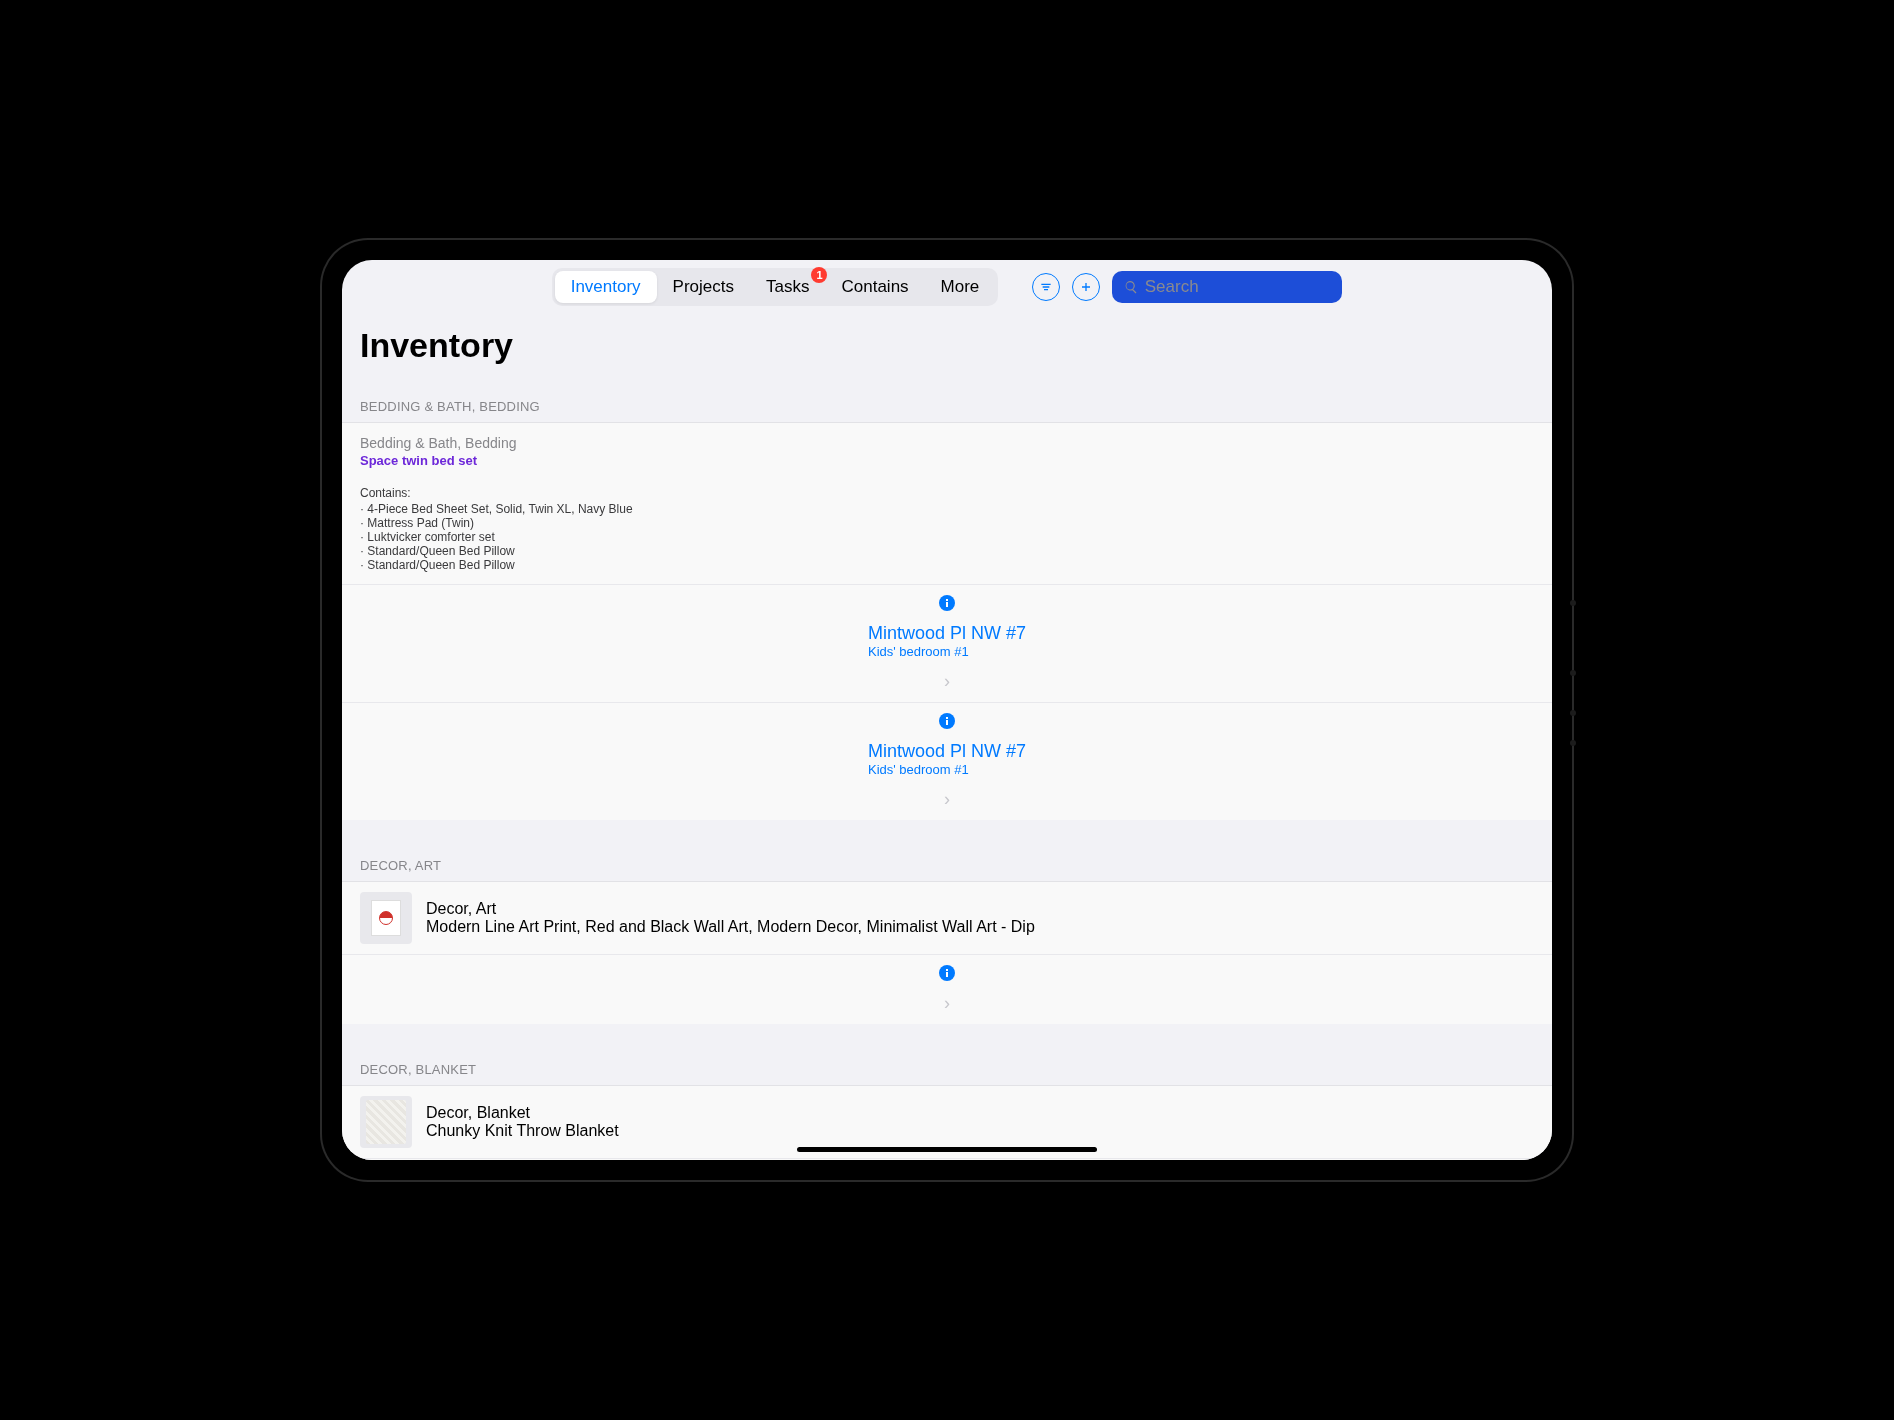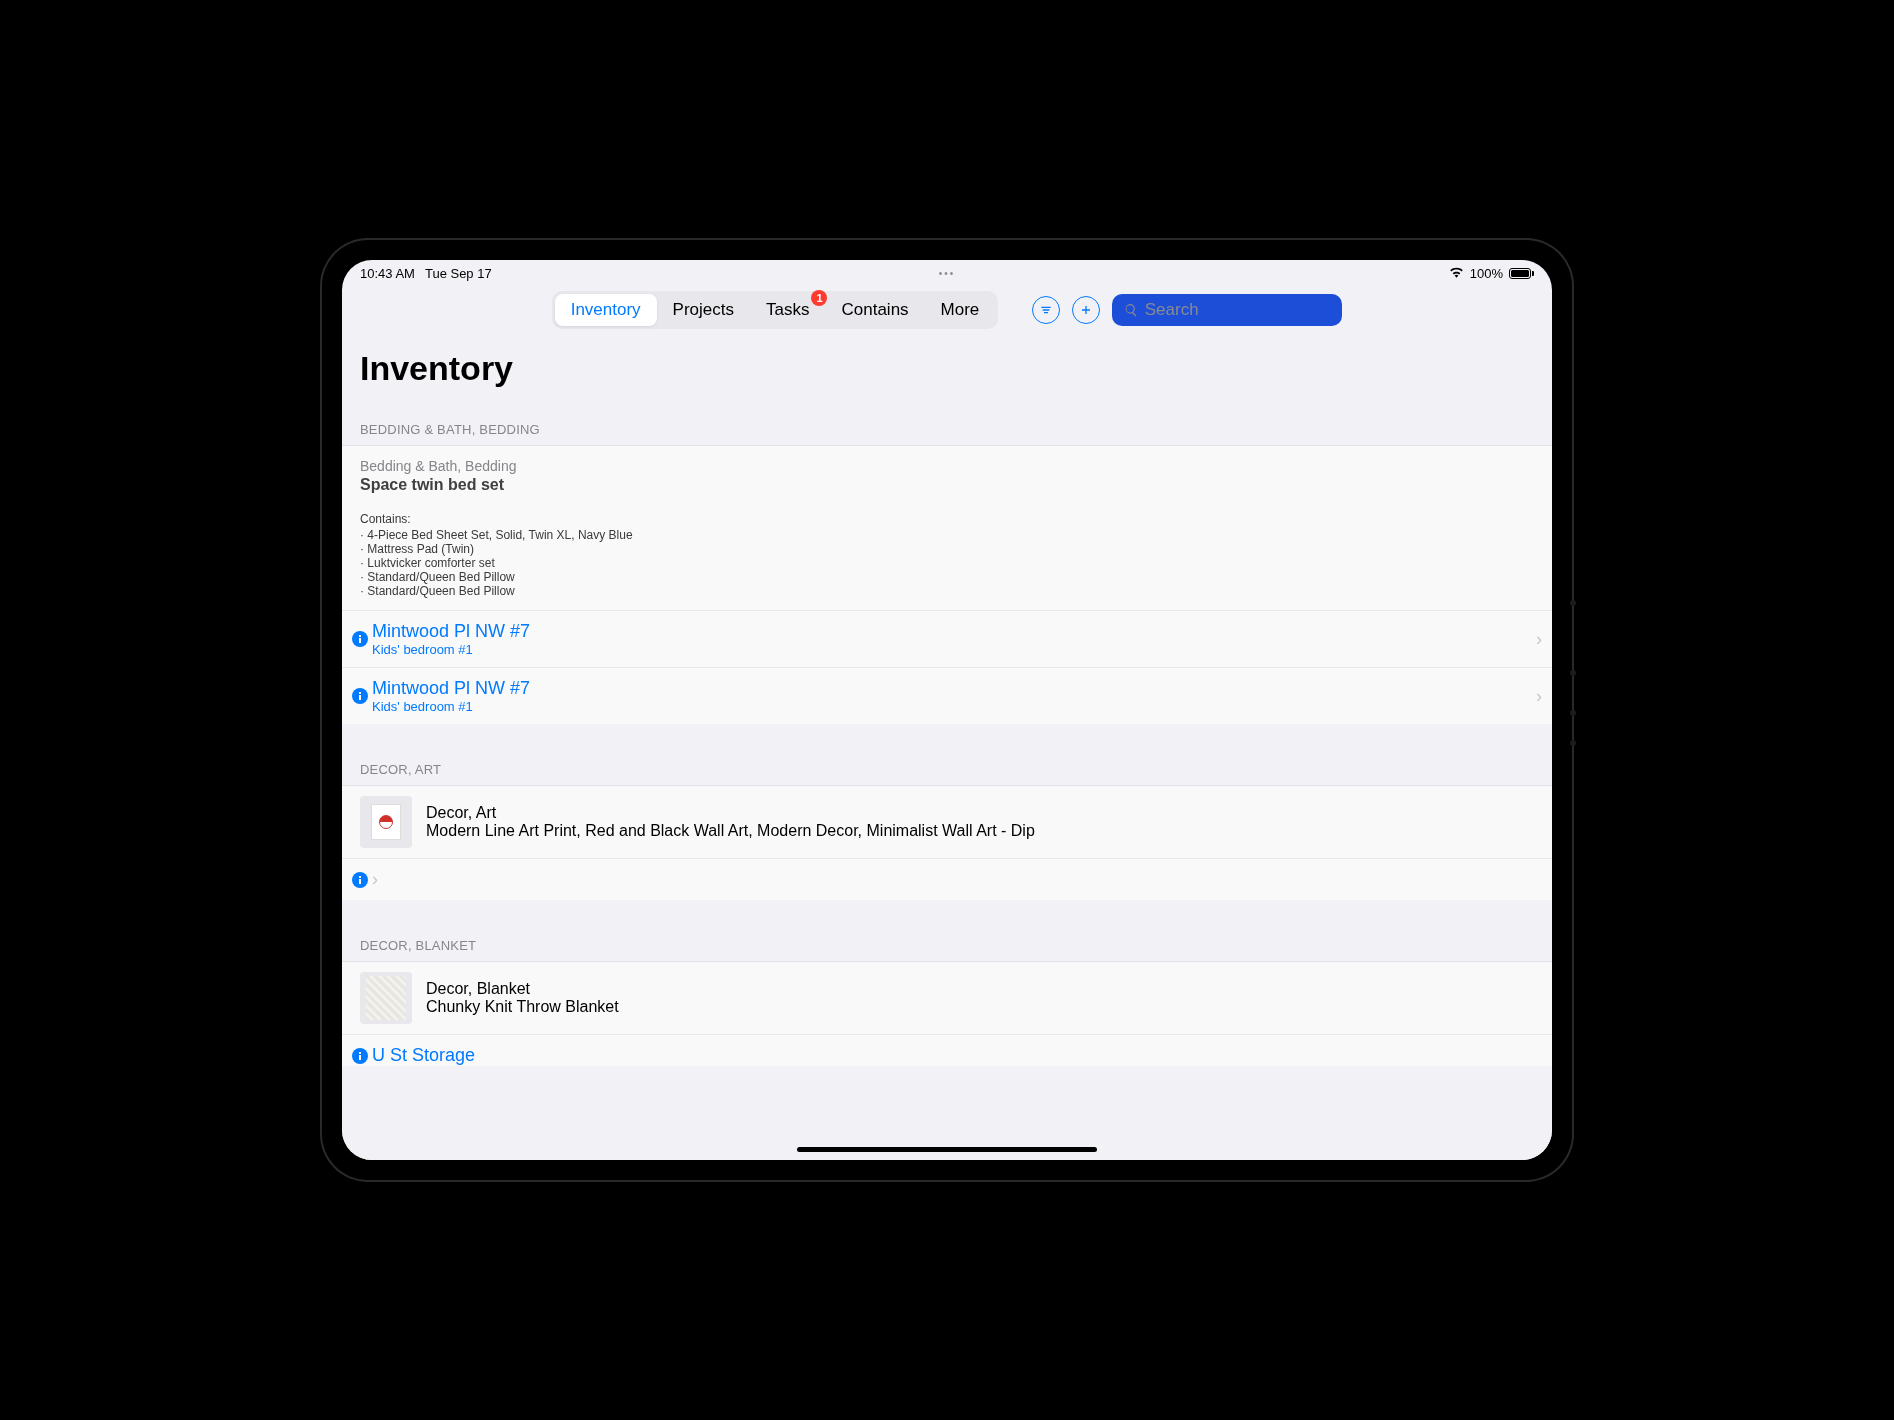--- a/index.html
+++ b/index.html
@@ -144,23 +144,23 @@
       background: #f9f9f9;
       padding: 12px 18px;
       border-top: 0.5px solid #e2e2e6;
     }
     .item-card .breadcrumb {
       font-size: 14px;
       color: #86868a;
       margin-bottom: 2px;
     }
     .item-card .title {
-      font-size: 16px;
+      font-size: 13px;
       font-weight: 600;
-      color: #404040;
+      color: #6d28d9;
     }
     .item-contains {
       margin-top: 18px;
       font-size: 12px;
       color: #3a3a3c;
     }
     .item-contains .label { margin-bottom: 2px; }
     .item-contains ul { list-style: none; }
     .item-contains li::before { content: "· "; }
 
@@ -196,22 +196,23 @@
       background-image: repeating-linear-gradient(45deg, #e8e6e1 0 3px, #f3f2ee 3px 6px);
       border-radius: 2px;
     }
 
     .location-row {
       display: flex;
       align-items: center;
       background: #f9f9f9;
       padding: 10px 10px;
       border-top: 0.5px solid #e8e8ec;
-      gap: 4px;
+      gap: 12px;
       cursor: pointer;
+      flex-direction: column;
     }
     .location-icon {
       width: 16px; height: 16px; background: #007aff; border-radius: 50%; color: #fff;
       display:flex; align-items:center; justify-content:center; font-size: 10px; font-weight:700;
       flex-shrink: 0;
     }
     .location-text { flex: 1; }
     .location-text .primary { color: #007aff; font-size: 18px; }
     .location-text .secondary { color: #007aff; font-size: 13px; }
     .chevron { color: #c7c7cc; font-size: 18px; }
@@ -243,41 +244,20 @@
 <body>
 
 <div class="device-frame">
   <div class="side-dot d1"></div>
   <div class="side-dot d2"></div>
   <div class="side-dot d3"></div>
   <div class="side-dot d4"></div>
 
   <div class="screen">
 
-    <div class="status-bar">
-      <div class="status-left">
-        <span>10:43 AM</span>
-        <span class="date">Tue Sep 17</span>
-      </div>
-      <div class="status-center">•••</div>
-      <div class="status-right">
-        <span class="wifi-icon">
-          <svg viewBox="0 0 24 18">
-              <path d="M12 18l-3-3.6c1.7-1.5 4.3-1.5 6 0L12 18zm-6-7.2c3.3-3 8.7-3 12 0l-1.8 2.1c-2.3-2-6.1-2-8.4 0L6 10.8zM2 6c5.5-5.1 14.5-5.1 20 0l-1.8 2.1C15.6 4 8.4 4 3.8 8.1L2 6z" fill="#000"></path>
-            </svg>
-        </span>
-        <span>100%</span>
-        <span class="battery-icon">
-          <span class="battery-shell">
-              <span class="battery-fill"></span>
-            </span>
-          <span class="battery-tip"></span>
-        </span>
-      </div>
-    </div>
 
     <div class="toolbar">
       <div class="segmented">
         <div class="seg-item active">Inventory</div>
         <div class="seg-item">Projects</div>
         <div class="seg-item">
           <span>Tasks</span>
           <span class="badge">1</span>
         </div>
         <div class="seg-item">Contains</div>

